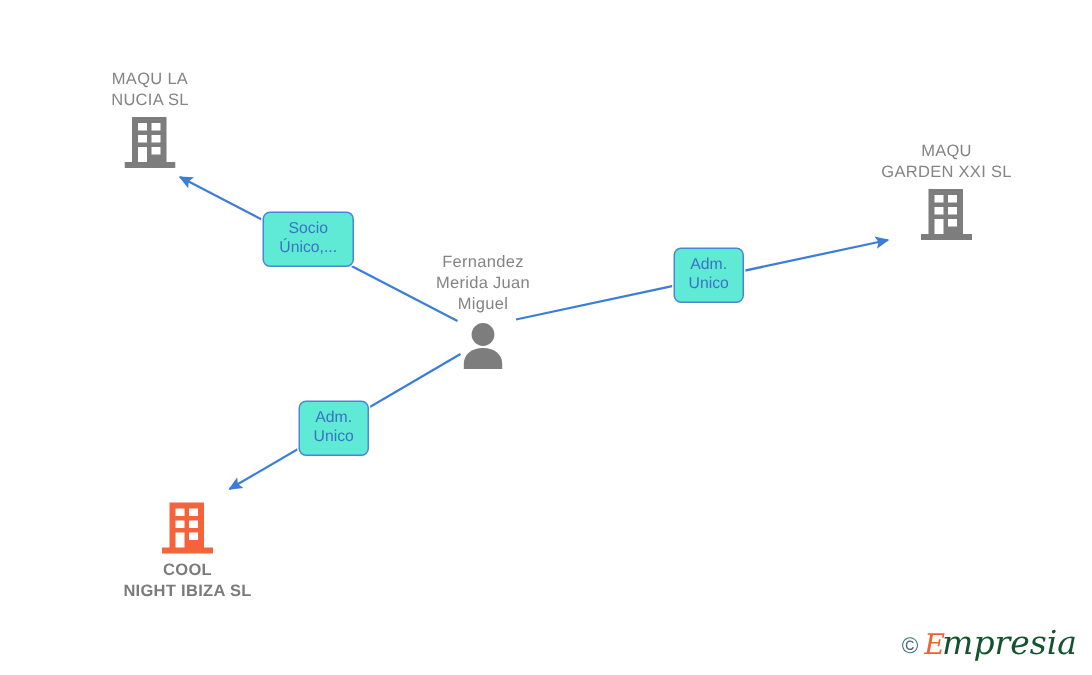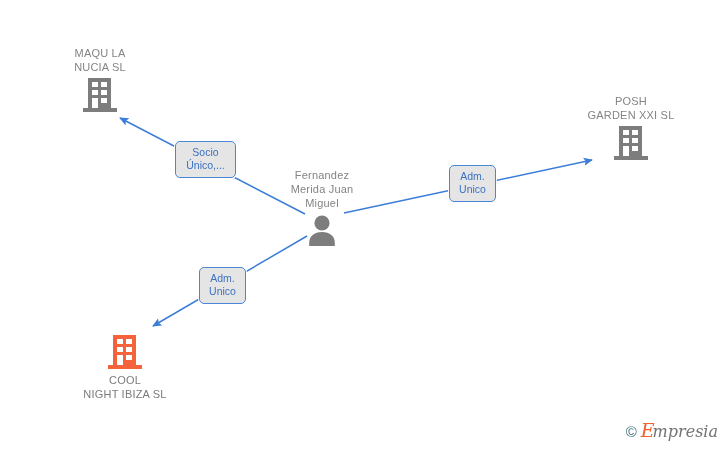--- a/index.html
+++ b/index.html
@@ -35,35 +35,35 @@
     user-select: none;
   }
   .node-label {
     font-size: 11px;
     line-height: 14px;
     color: #848484;
     letter-spacing: 0.2px;
     white-space: pre-line;
   }
   .node-label.bold {
-    font-weight: normal;
+    font-weight: bold;
     color: #7b7b7b;
   }
   .node-icon {
     display: block;
     margin: 0 auto;
   }
   .icon-above .node-icon { margin-top: 3px; }
   .icon-below .node-label { margin-top: 3px; }
 
   
   .edge-label {
     position: absolute;
     box-sizing: border-box;
-    background: #e5e5e5;
+    background: #5eead4;
     border: 1px solid #4a86d6;
     border-radius: 5px;
     color: #3b72c4;
     font-size: 10.5px;
     line-height: 13px;
     text-align: center;
     padding: 4px 5px 5px 5px;
     white-space: pre-line;
     box-shadow: 0 0 0 1px rgba(255,255,255,0.9);
   }
@@ -87,22 +87,22 @@
     font-family: "DejaVu Serif", serif;
     font-style: italic;
     font-size: 19px;
     color: #f1622d;
     line-height: 1;
     margin-right: -2px;
   }
   #watermark .wm-rest {
     font-family: "DejaVu Serif", serif;
     font-style: italic;
-    font-size: 16px;
-    color: #737373;
+    font-size: 22px;
+    color: #14532d;
     line-height: 1;
   }
 </style>
 </head>
 <body>
 
 <div id="canvas">
 
   <svg id="edges" viewBox="0 0 728 450" xmlns="http://www.w3.org/2000/svg">
     <defs>
@@ -131,21 +131,21 @@
         <rect x="18" y="5" width="6" height="5"></rect>
         <rect x="9" y="13" width="6" height="5"></rect>
         <rect x="18" y="13" width="6" height="5"></rect>
         <rect x="9" y="21" width="6" height="10"></rect>
         <rect x="18" y="21" width="6" height="5"></rect>
       </g>
     </svg>
   </div>
 
   <div class="node icon-above" style="left:631px; top:94px;">
-    <div class="node-label">POSH
+    <div class="node-label">MAQU
 GARDEN XXI SL</div>
     <svg class="node-icon" width="34" height="36" viewBox="0 0 34 36" xmlns="http://www.w3.org/2000/svg">
       <g fill="#7d7d7d">
         <rect x="5" y="1" width="23" height="31"></rect>
         <rect x="0" y="31" width="34" height="4"></rect>
       </g>
       <g fill="#ffffff">
         <rect x="9" y="5" width="6" height="5"></rect>
         <rect x="18" y="5" width="6" height="5"></rect>
         <rect x="9" y="13" width="6" height="5"></rect>

